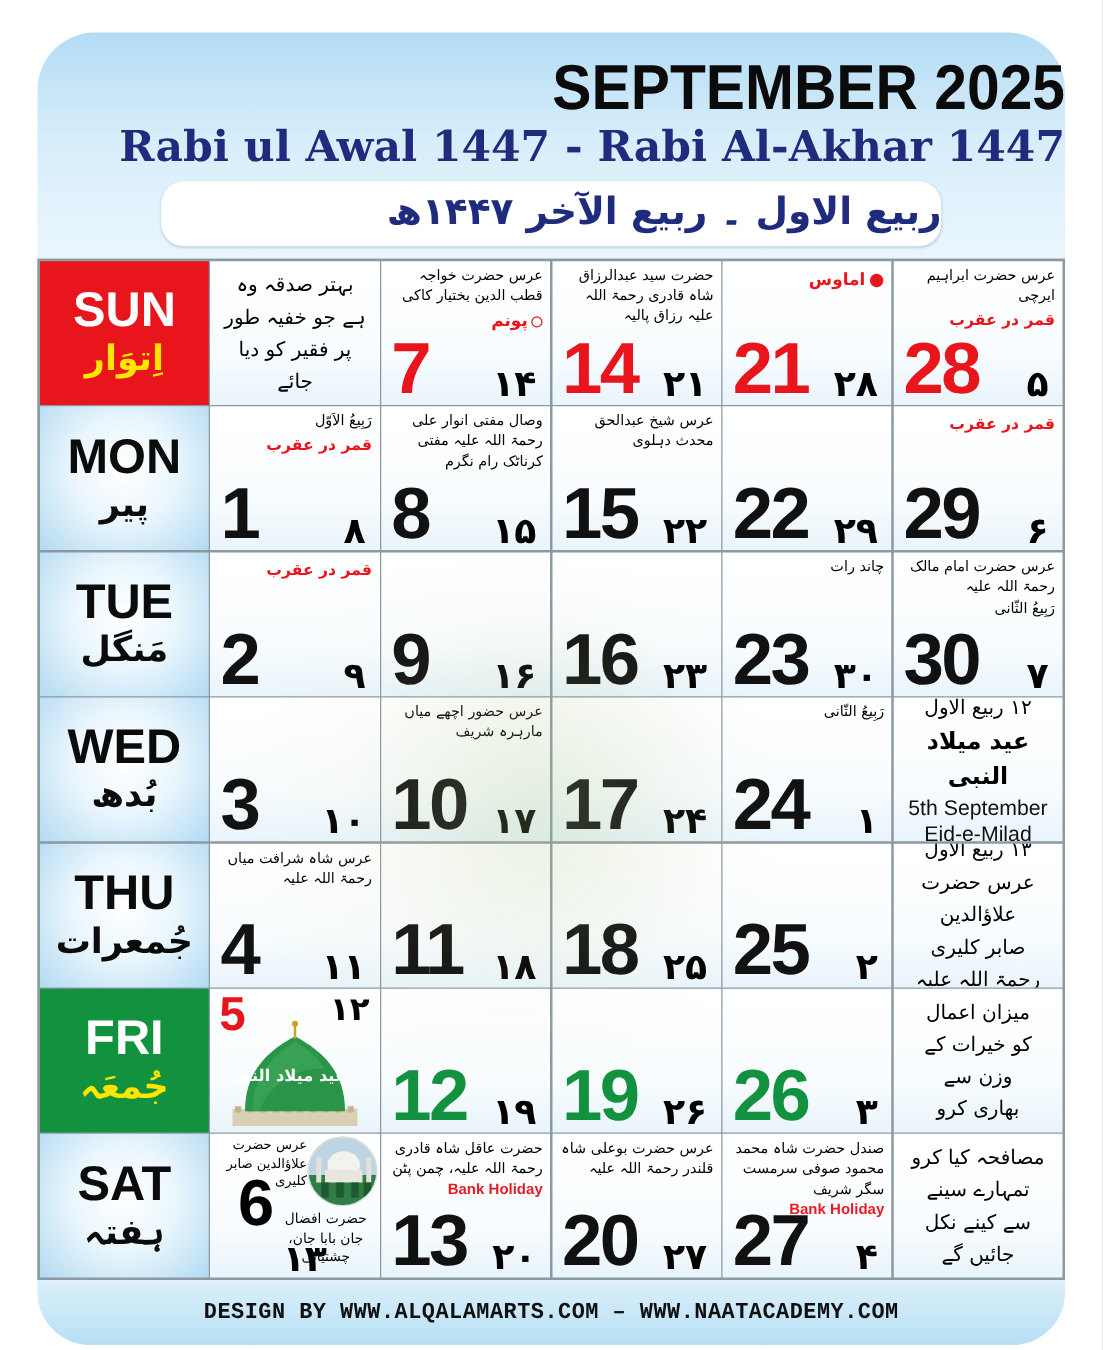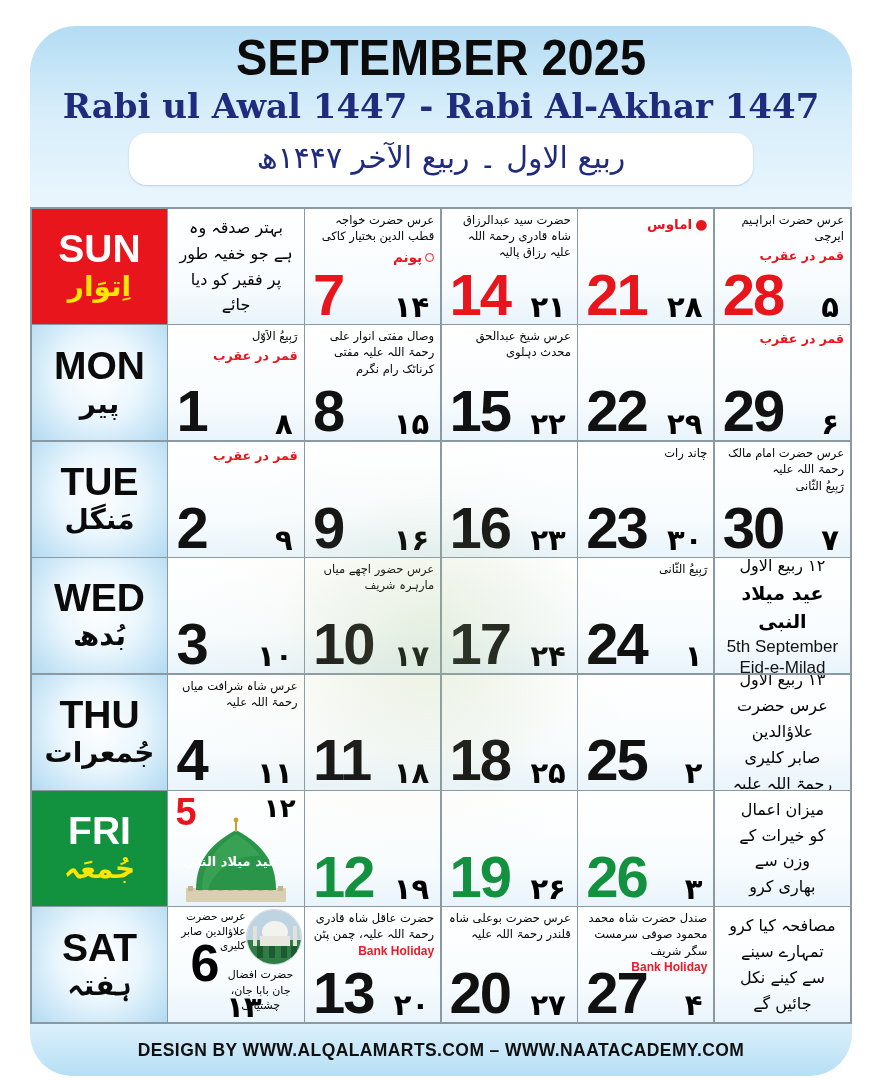--- a/index.html
+++ b/index.html
@@ -1,30 +1,30 @@
 <!DOCTYPE html>
 <html><head>
 <meta charset="utf-8">
 <style>
   * { box-sizing: border-box; margin: 0; padding: 0; }
   html,body { width:882px; height:1080px; background:#ffffff; font-family:"Liberation Sans", sans-serif; overflow:hidden; }
   .card { position:absolute; left:30px; top:26px; width:822px; }
 
   
   .header {
-    height:181px; border-radius:46px 46px 0 0; text-align:center; padding-top:8px;
+    height:181px; border-radius:46px 46px 0 0; text-align:right; padding-top:20px;
     background:linear-gradient(180deg,#b3dcf4 0%,#d6edfa 45%,#eaf6fd 100%);
   }
   .title { font-size:47px; font-weight:bold; letter-spacing:0px; color:#0b0b0b; line-height:1.0;
            font-family:"Liberation Sans",sans-serif; transform:scaleY(1.08); }
   .subtitle { font-size:34px; font-weight:bold; color:#1f2b7c; margin-top:5px;
               font-family:"DejaVu Serif", serif; }
   .banner { width:76%; margin:7px auto 0 auto; background:#ffffff; border-radius:18px;
             padding:6px 0 8px 0; box-shadow:0 1px 2px rgba(60,100,140,.25); }
-  .banner-ur { font-size:30px; font-weight:normal; color:#1f2b7c; direction:rtl;
+  .banner-ur { font-size:30px; font-weight:bold; color:#1f2b7c; direction:rtl;
                font-family:"DejaVu Sans", sans-serif; line-height:1.25; }
 
   
   .grid { position:relative; display:grid; grid-template-columns:135px repeat(5,1fr);
           grid-auto-rows:115px; gap:1.4px; background:#8b99a3; border:2px solid #8b99a3; }
   .watermark { position:absolute; inset:0; z-index:7; pointer-events:none;
     background:
       radial-gradient(circle 215px at 49% 53%, rgba(142,190,120,0.16), rgba(142,190,120,0) 72%),
       radial-gradient(circle 300px at 46% 55%, rgba(214,205,150,0.10), rgba(214,205,150,0) 75%);
   }
@@ -79,21 +79,21 @@
                    overflow:hidden; z-index:3; border:1px solid #cfd8dd; }
   .shrine-note2 { position:absolute; top:60px; right:3px; width:80px; font-size:11px; direction:rtl;
                   text-align:center; line-height:1.4; font-family:"DejaVu Sans",sans-serif; z-index:3; }
   .date-6 { position:absolute; left:22px; top:26px; font-size:52px; font-weight:bold; z-index:2; letter-spacing:-2px;}
   .hijri-6 { position:absolute; right:42px; bottom:-2px; font-size:29px; font-weight:bold;
              font-family:"DejaVu Sans",sans-serif; z-index:2; }
 
   
   .footer { height:52px; border-radius:0 0 42px 42px; text-align:center;
             background:linear-gradient(180deg,#dcf0fb 0%,#b6dff5 100%);
-            display:flex; align-items:center; justify-content:center; }
+            display:flex; align-items:center; justify-content:center;font-family:Liberation Mono, monospace; }
   .footer-text { font-size:17.5px; font-weight:bold; color:#101010; letter-spacing:0.4px;
                  transform:scaleY(1.05); }
 </style>
 </head>
 <body>
 
 <div class="card">
   <div class="header">
     <div class="title">SEPTEMBER 2025</div>
     <div class="subtitle">Rabi ul Awal 1447 - Rabi Al-Akhar 1447</div>

